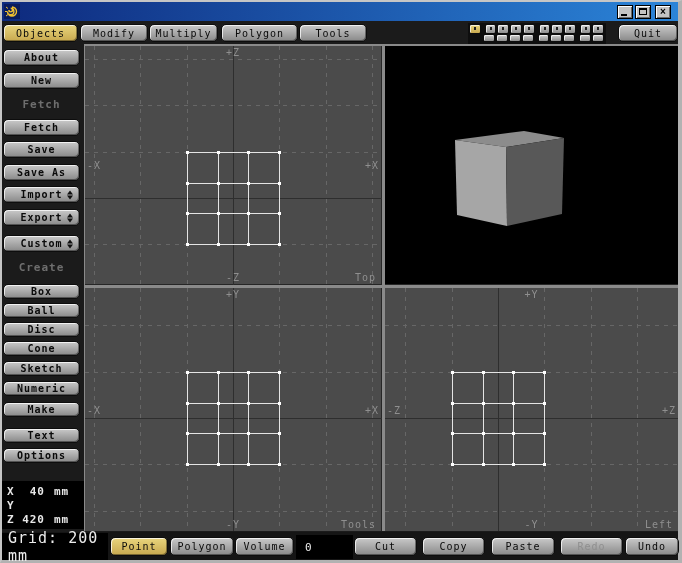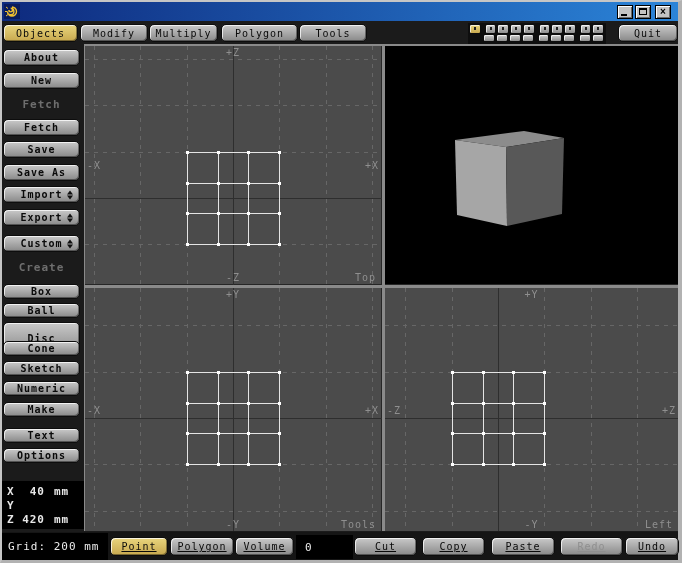--- a/index.html
+++ b/index.html
@@ -56,24 +56,24 @@
   .viewport.edge-b { border-bottom:1px solid #262626; }
   .viewport.persp { background:#000; }
   .vp-label { position:absolute; color:#8f8f8f; font-size:10px; letter-spacing:1px; }
   .vp-label.top { top:1px; left:50%; transform:translateX(-50%); }
   .vp-label.bottom { bottom:1px; left:50%; transform:translateX(-50%); }
   .vp-label.left { left:2px; top:50%; transform:translateY(-50%); }
   .vp-label.right { right:2px; top:50%; transform:translateY(-50%); }
   .vp-label.name { right:5px; bottom:1px; }
   .statusbar { position:absolute; left:0; top:530px; width:676px; height:28px; background:#151515; }
   .grid-display { position:absolute; left:0px; top:1px; width:106px; height:27px; background:#000;
-    color:#ececec; font-size:11px; letter-spacing:1px; display:flex; align-items:center; padding-left:6px; }
+    color:#ececec; font-size:15px; letter-spacing:1px; display:flex; align-items:center; padding-left:6px; }
   .counter-field { position:absolute; left:294px; top:3px; width:57px; height:24px; background:#000;
     color:#ececec; font-size:11px; display:flex; align-items:center; padding-left:9px; }
-  .status-btn { top:5px; height:19px;text-decoration:underline; }
+  .status-btn { top:5px; height:19px; }
 </style>
 </head>
 <body>
 
 <div id="window">
   <div class="titlebar">
     <div class="app-icon">
       <svg width="16" height="15" viewBox="0 0 16 15">
         <rect x="0" y="0" width="16" height="15" fill="#0a1c5c"></rect>
         <path d="M8 7.5 m0 -4.5 a4.5 4.5 0 1 1 -4.5 4.5 a3.2 3.2 0 1 0 3.2 -3.2 a1.8 1.8 0 1 1 -1.8 1.8" fill="none" stroke="#f0c030" stroke-width="1.4"></path>
@@ -152,21 +152,21 @@
     <div class="btn side-btn" style="top:190px;">
         <span>Custom</span>
         <span class="updown">
           <span class="tri-up"></span>
           <span class="tri-dn"></span>
         </span>
       </div>
     <div class="side-label" style="top:216px;">Create</div>
     <div class="btn side-btn" style="top:239px;height:15px;">Box</div>
     <div class="btn side-btn" style="top:258px;height:15px;">Ball</div>
-    <div class="btn side-btn" style="top:277px;height:32px;">Disc</div>
+    <div class="btn side-btn" style="top:277px;height:15px;">Disc</div>
     <div class="btn side-btn" style="top:296px;height:15px;">Cone</div>
     <div class="btn side-btn" style="top:316px;height:15px;text-align:center;">Sketch</div>
     <div class="btn side-btn" style="top:336px;height:15px;">Numeric</div>
     <div class="btn side-btn" style="top:357px;height:15px;">Make</div>
     <div class="btn side-btn" style="top:383px;height:15px;">Text</div>
     <div class="btn side-btn" style="top:403px;height:15px;">Options</div>
     <div class="coords-panel">
       <div class="cline">
           <span class="axis">X</span>
           <span class="val">40</span>

